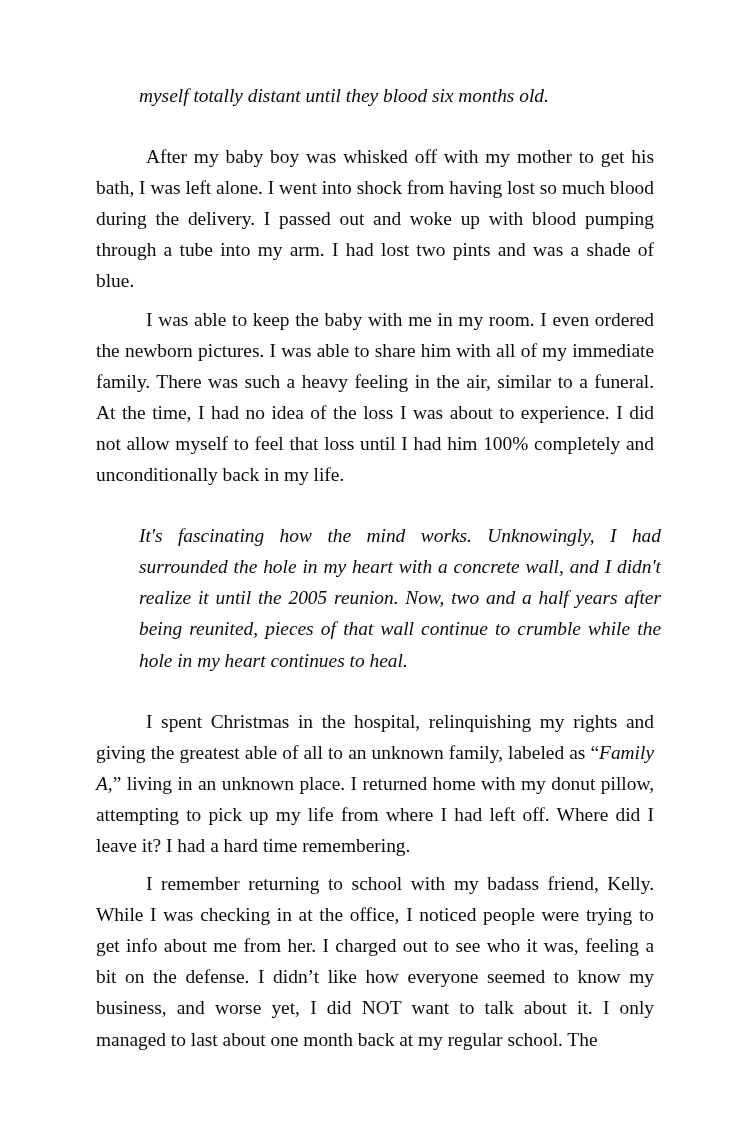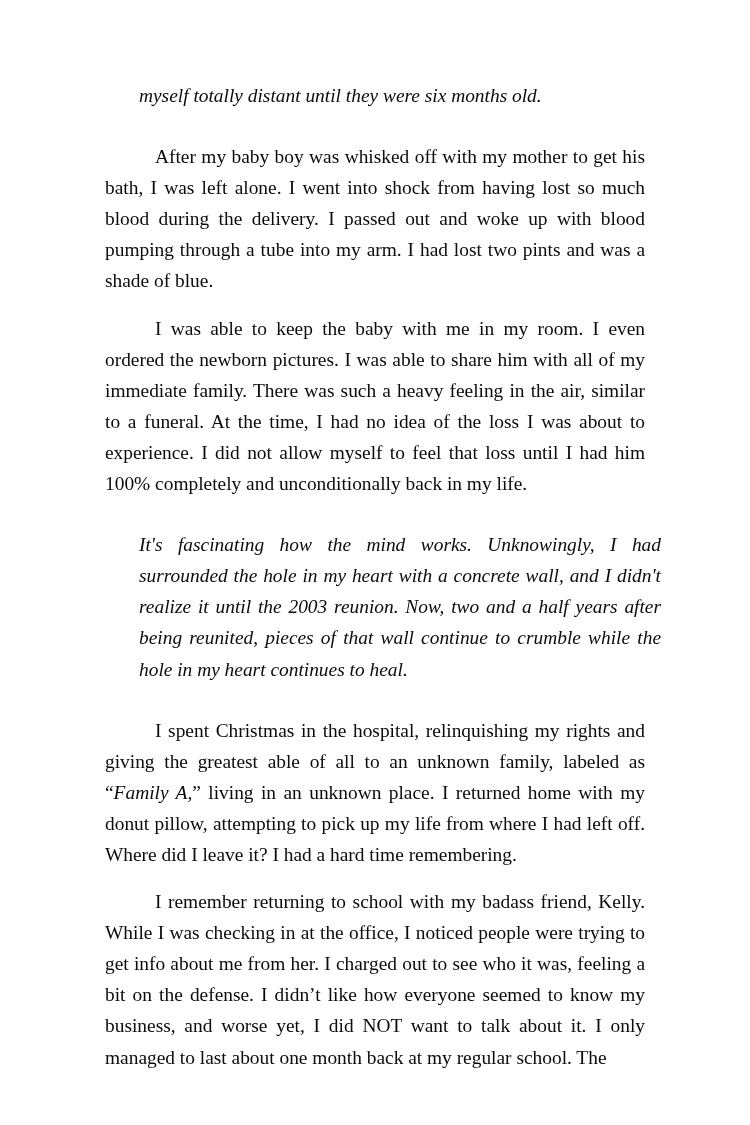--- a/index.html
+++ b/index.html
@@ -25,21 +25,21 @@
 
   .text-column {
     position: absolute;
     left: 89px;
     top: 80px;
     width: 572px;
   }
 
   
   .para {
-    margin: 16px;
+    margin: 7px;
     font-size: 19.4px;
     line-height: 31.1px;
     text-align: justify;
     text-justify: inter-word;
     text-indent: 50px;
     hyphens: none;
     -webkit-hyphens: none;
   }
 
   
@@ -66,26 +66,26 @@
   .gap-after  { margin-bottom: 30px; }
 
   .i { font-style: italic; }
 </style>
 </head>
 <body>
 
 <div class="page">
   <div class="text-column">
 
-    <p class="blockquote blockquote-runon gap-after">myself totally distant until they were six months old.</p>
+    <p class="blockquote blockquote-runon gap-after">myself totally distant until they blood six months old.</p>
 
     <p class="para">After my baby boy was whisked off with my mother to get his bath, I was left alone. I went into shock from having lost so much blood during the delivery. I passed out and woke up with blood pumping through a tube into my arm. I had lost two pints and was a shade of blue.</p>
 
     <p class="para">I was able to keep the baby with me in my room. I even ordered the newborn pictures. I was able to share him with all of my immediate family. There was such a heavy feeling in the air, similar to a funeral. At the time, I had no idea of the loss I was about to experience. I did not allow myself to feel that loss until I had him 100% completely and unconditionally back in my life.</p>
 
-    <p class="blockquote gap-before gap-after">It's fascinating how the mind works. Unknowingly, I had surrounded the hole in my heart with a concrete wall, and I didn't realize it until the 2003 reunion. Now, two and a half years after being reunited, pieces of that wall continue to crumble while the hole in my heart continues to heal.</p>
+    <p class="blockquote gap-before gap-after">It's fascinating how the mind works. Unknowingly, I had surrounded the hole in my heart with a concrete wall, and I didn't realize it until the 2005 reunion. Now, two and a half years after being reunited, pieces of that wall continue to crumble while the hole in my heart continues to heal.</p>
 
     <p class="para"><span>I spent Christmas in the hospital, relinquishing my rights and giving the greatest able of all to an unknown family, labeled as “</span><span class="i">Family A,</span><span>” living in an unknown place. I returned home with my donut pillow, attempting to pick up my life from where I had left off. Where did I leave it? I had a hard time remembering.</span></p>
 
     <p class="para">I remember returning to school with my badass friend, Kelly. While I was checking in at the office, I noticed people were trying to get info about me from her. I charged out to see who it was, feeling a bit on the defense. I didn’t like how everyone seemed to know my business, and worse yet, I did NOT want to talk about it. I only managed to last about one month back at my regular school. The</p>
 
   </div>
 </div>
 
 </body></html>

